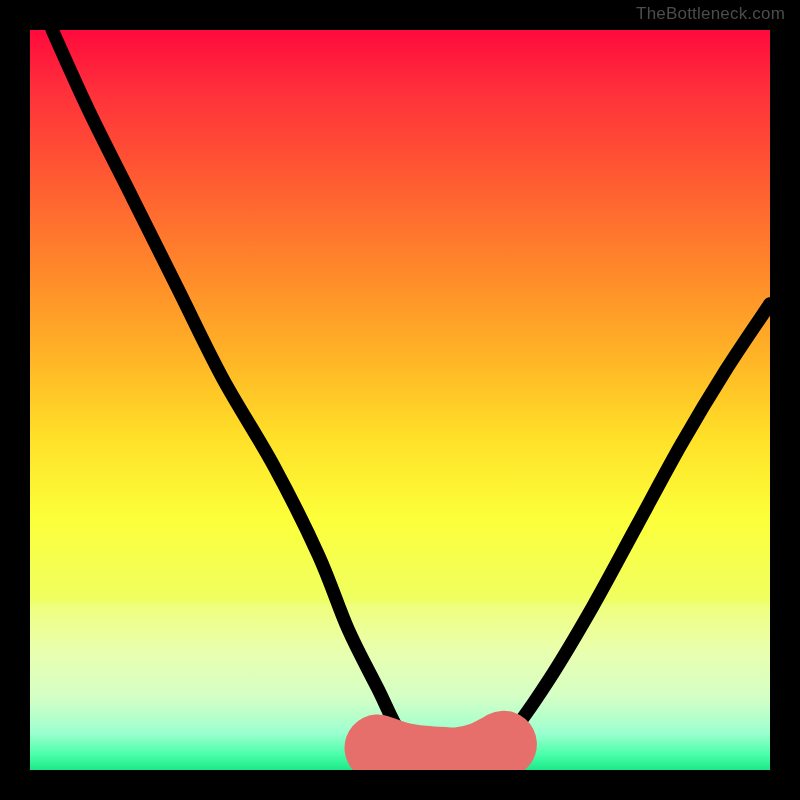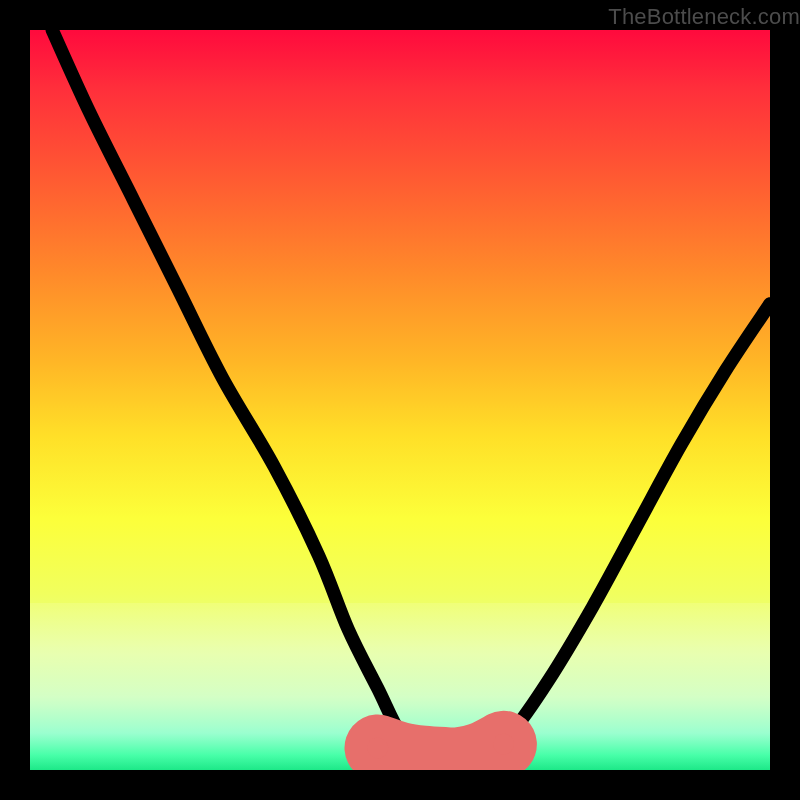--- a/index.html
+++ b/index.html
@@ -79,23 +79,23 @@
     stroke-width: 9;
     stroke-linecap: round;
     stroke-linejoin: round;
   }
   .trough-dot {
     fill: #E76F6B;
   }
   .watermark {
     position: absolute;
     top: 4px;
-    right: 0;
+    right: 15px;
     color: #4c4c4c;
-    font-size: 22px;
+    font-size: 17px;
     font-weight: 500;
     letter-spacing: 0.2px;
     user-select: none;
   }
 </style>
 </head>
 <body>
 
 <div class="frame">
   <div class="plot-area">

